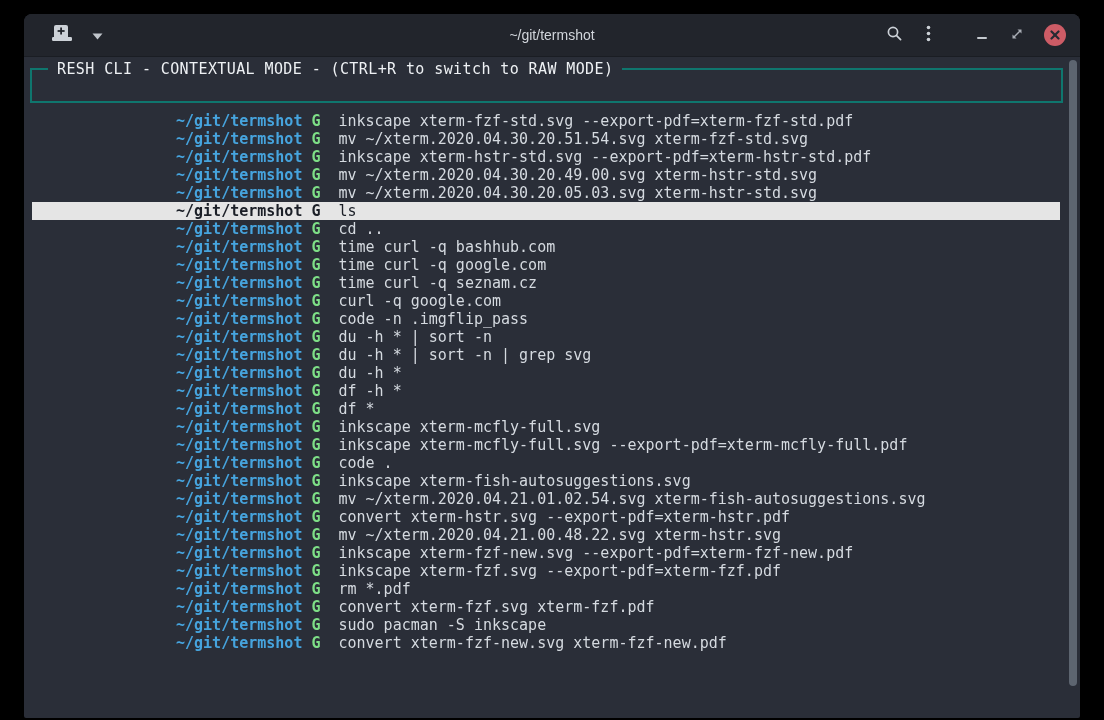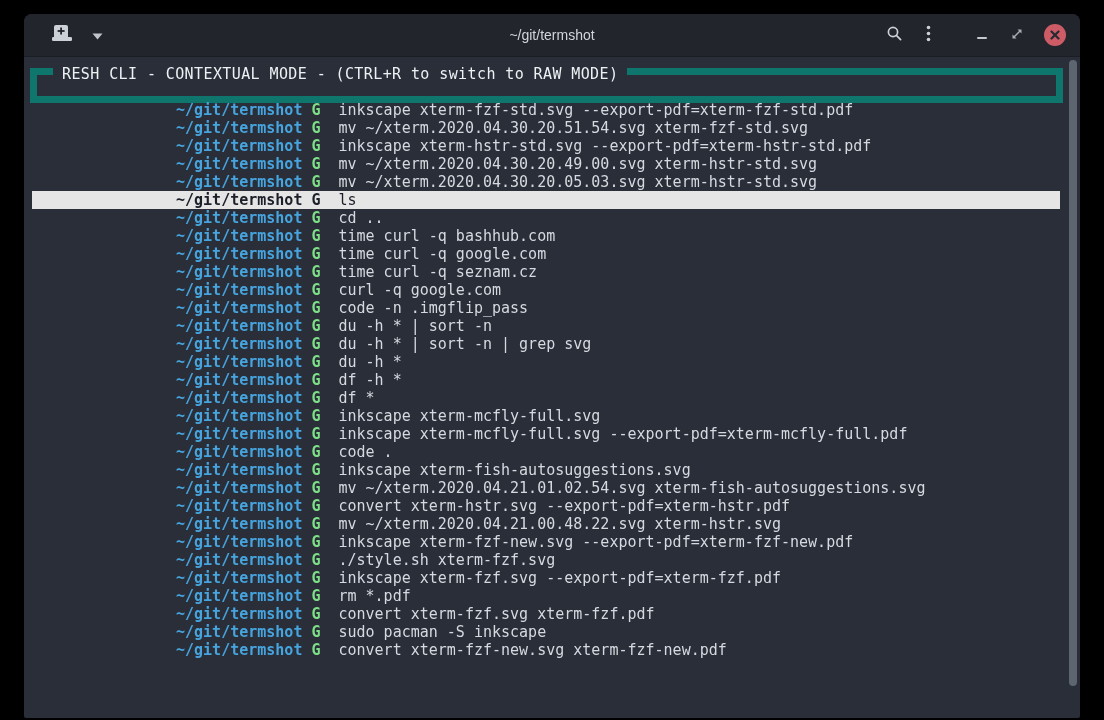--- a/index.html
+++ b/index.html
@@ -19,26 +19,26 @@
   .tb-btn { background:none; border:none; cursor:pointer; display:flex;
             align-items:center; justify-content:center; padding:2px; }
   .close-btn { width:22px; height:22px; border-radius:50%; background:#cd5c66;
                display:flex; align-items:center; justify-content:center; border:none; }
   .gap-sm { width:4px; }
 
   
   .terminal { position:relative; width:100%; height:633px; background:#2a2e38; }
 
   .resh-box { position:absolute; left:6px; top:11px; width:1033px; height:35px;
-              border:7px solid #0f766e; }
+              border:2px solid #0f766e; }
   .resh-label { position:absolute; left:16px; top:-10px; background:#2a2e38;
                 padding:0 9px; font-size:15px; line-height:19px; color:#eef1f4;
                 white-space:pre; letter-spacing:0.4px; }
 
-  .history { position:absolute; left:8px; top:44px; width:1028px; }
+  .history { position:absolute; left:8px; top:55px; width:1028px; }
   .row { height:18px; line-height:18px; padding-left:144px; white-space:pre;
          font-size:15px; }
   .row .prompt { color:#46a4de; font-weight:bold; }
   .row .git { color:#7ee087; font-weight:bold; margin-left:9px; }
   .row .cmd { color:#d5dae0; margin-left:18px; }
   .row.selected { background:#e5e5e5; }
   .row.selected .prompt, .row.selected .git, .row.selected .cmd { color:#1b1f27; }
 
   .scrollbar { position:absolute; right:3px; top:3px; width:8px; height:626px;
                background:#5d6570; border-radius:4px; }
@@ -140,21 +140,20 @@
         <div class="row"><span class="prompt">~/git/termshot</span><span class="git">G</span><span class="cmd">df -h *</span></div>
         <div class="row"><span class="prompt">~/git/termshot</span><span class="git">G</span><span class="cmd">df *</span></div>
         <div class="row"><span class="prompt">~/git/termshot</span><span class="git">G</span><span class="cmd">inkscape xterm-mcfly-full.svg</span></div>
         <div class="row"><span class="prompt">~/git/termshot</span><span class="git">G</span><span class="cmd">inkscape xterm-mcfly-full.svg --export-pdf=xterm-mcfly-full.pdf</span></div>
         <div class="row"><span class="prompt">~/git/termshot</span><span class="git">G</span><span class="cmd">code .</span></div>
         <div class="row"><span class="prompt">~/git/termshot</span><span class="git">G</span><span class="cmd">inkscape xterm-fish-autosuggestions.svg</span></div>
         <div class="row"><span class="prompt">~/git/termshot</span><span class="git">G</span><span class="cmd">mv ~/xterm.2020.04.21.01.02.54.svg xterm-fish-autosuggestions.svg</span></div>
         <div class="row"><span class="prompt">~/git/termshot</span><span class="git">G</span><span class="cmd">convert xterm-hstr.svg --export-pdf=xterm-hstr.pdf</span></div>
         <div class="row"><span class="prompt">~/git/termshot</span><span class="git">G</span><span class="cmd">mv ~/xterm.2020.04.21.00.48.22.svg xterm-hstr.svg</span></div>
         <div class="row"><span class="prompt">~/git/termshot</span><span class="git">G</span><span class="cmd">inkscape xterm-fzf-new.svg --export-pdf=xterm-fzf-new.pdf</span></div>
-        <div class="row"><span class="prompt">~/git/termshot</span><span class="git">G</span><span class="cmd">./style.sh xterm-fzf.svg</span></div>
         <div class="row"><span class="prompt">~/git/termshot</span><span class="git">G</span><span class="cmd">inkscape xterm-fzf.svg --export-pdf=xterm-fzf.pdf</span></div>
         <div class="row"><span class="prompt">~/git/termshot</span><span class="git">G</span><span class="cmd">rm *.pdf</span></div>
         <div class="row"><span class="prompt">~/git/termshot</span><span class="git">G</span><span class="cmd">convert xterm-fzf.svg xterm-fzf.pdf</span></div>
         <div class="row"><span class="prompt">~/git/termshot</span><span class="git">G</span><span class="cmd">sudo pacman -S inkscape</span></div>
         <div class="row"><span class="prompt">~/git/termshot</span><span class="git">G</span><span class="cmd">convert xterm-fzf-new.svg xterm-fzf-new.pdf</span></div>
       </div>
     <div class="scrollbar"></div>
   </div>
 
 </div>

